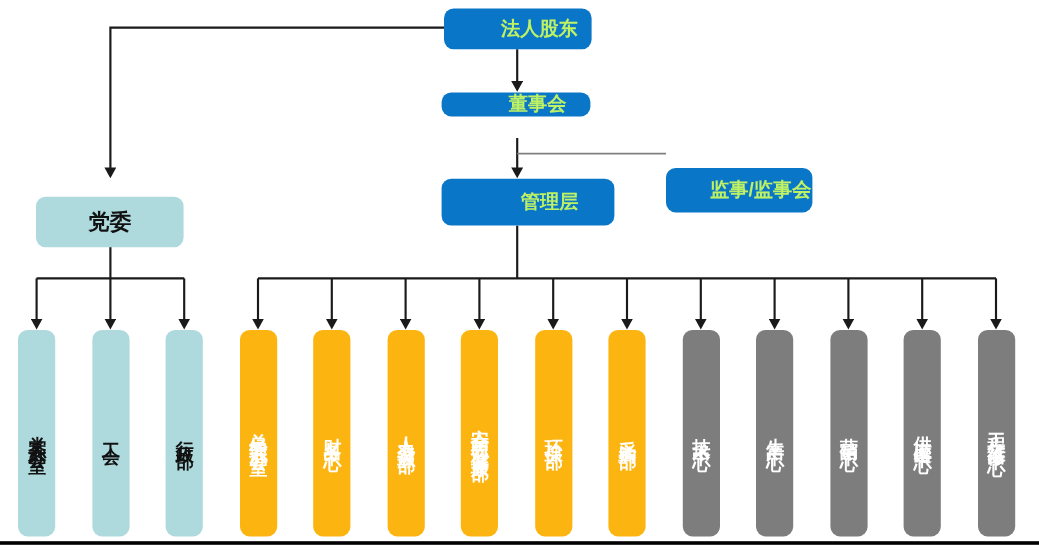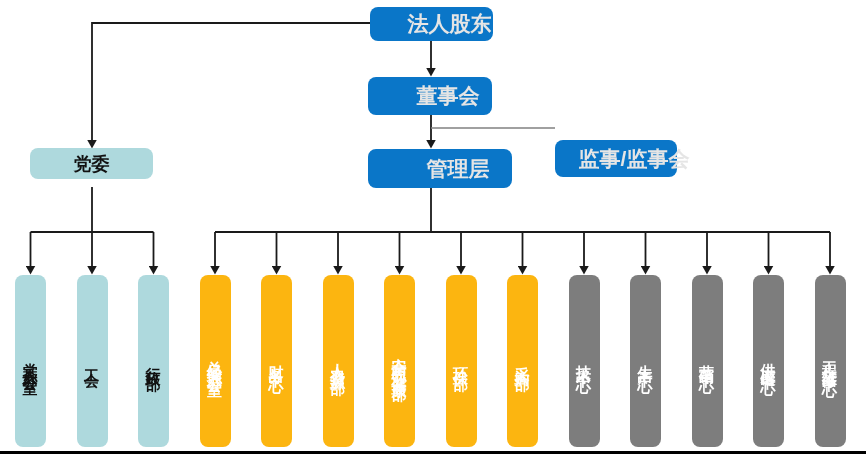--- a/index.html
+++ b/index.html
@@ -26,34 +26,34 @@
     display: flex;
     align-items: center;
     justify-content: center;
     border-radius: 8px;
     font-weight: 700;
     white-space: nowrap;
     box-sizing: border-box;
   }
   .node.blue {
     background: var(--node-blue, #0a76c8);
-    color: #e5e5e5;
-    font-size: 21px;
+    color: #bef264;
+    font-size: 16px;
     padding-left: 36px;
   }
   .node.teal {
     background: var(--party-teal, #aed9dd);
     color: #111111;
     font-size: 18px;
   }
   .node-legal      { left: 370px; top: 7px;   width: 123px; height: 34px; }
-  .node-board      { left: 368px; top: 77px;  width: 124px; height: 38px; }
+  .node-board      { left: 368px; top: 77px;  width: 124px; height: 20px; }
   .node-supervisor { left: 555px; top: 110px; width: 122px; height: 37px; font-size: 17px; margin-top: 30px; }
   .node-management { left: 368px; top: 149px; width: 144px; height: 39px; justify-content: center; }
-  .node-party      { left: 30px;  top: 148px; width: 123px; height: 31px; }
+  .node-party      { left: 30px;  top: 164px; width: 123px; height: 42px; }
 
   .dept {
     position: absolute;
     top: 275px;
     width: 31px;
     height: 172px;
     border-radius: 8px;
     display: flex;
     align-items: center;
     justify-content: center;

